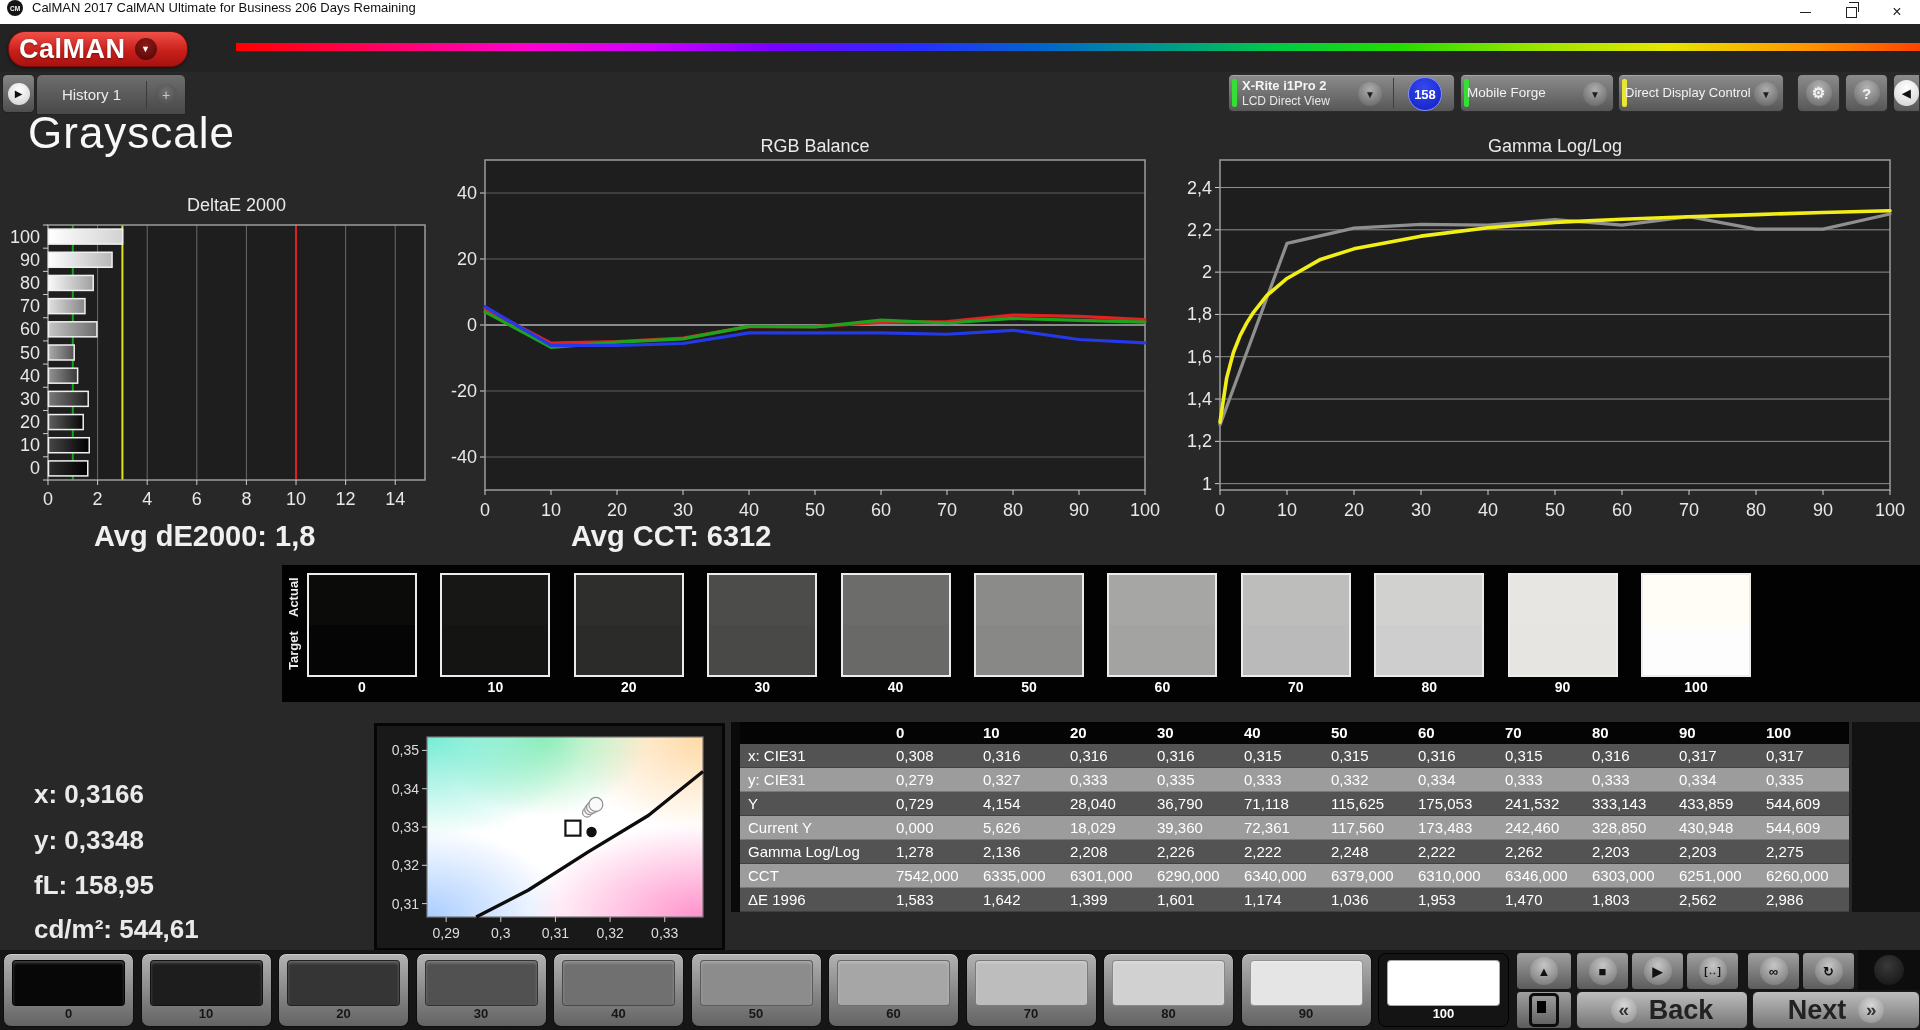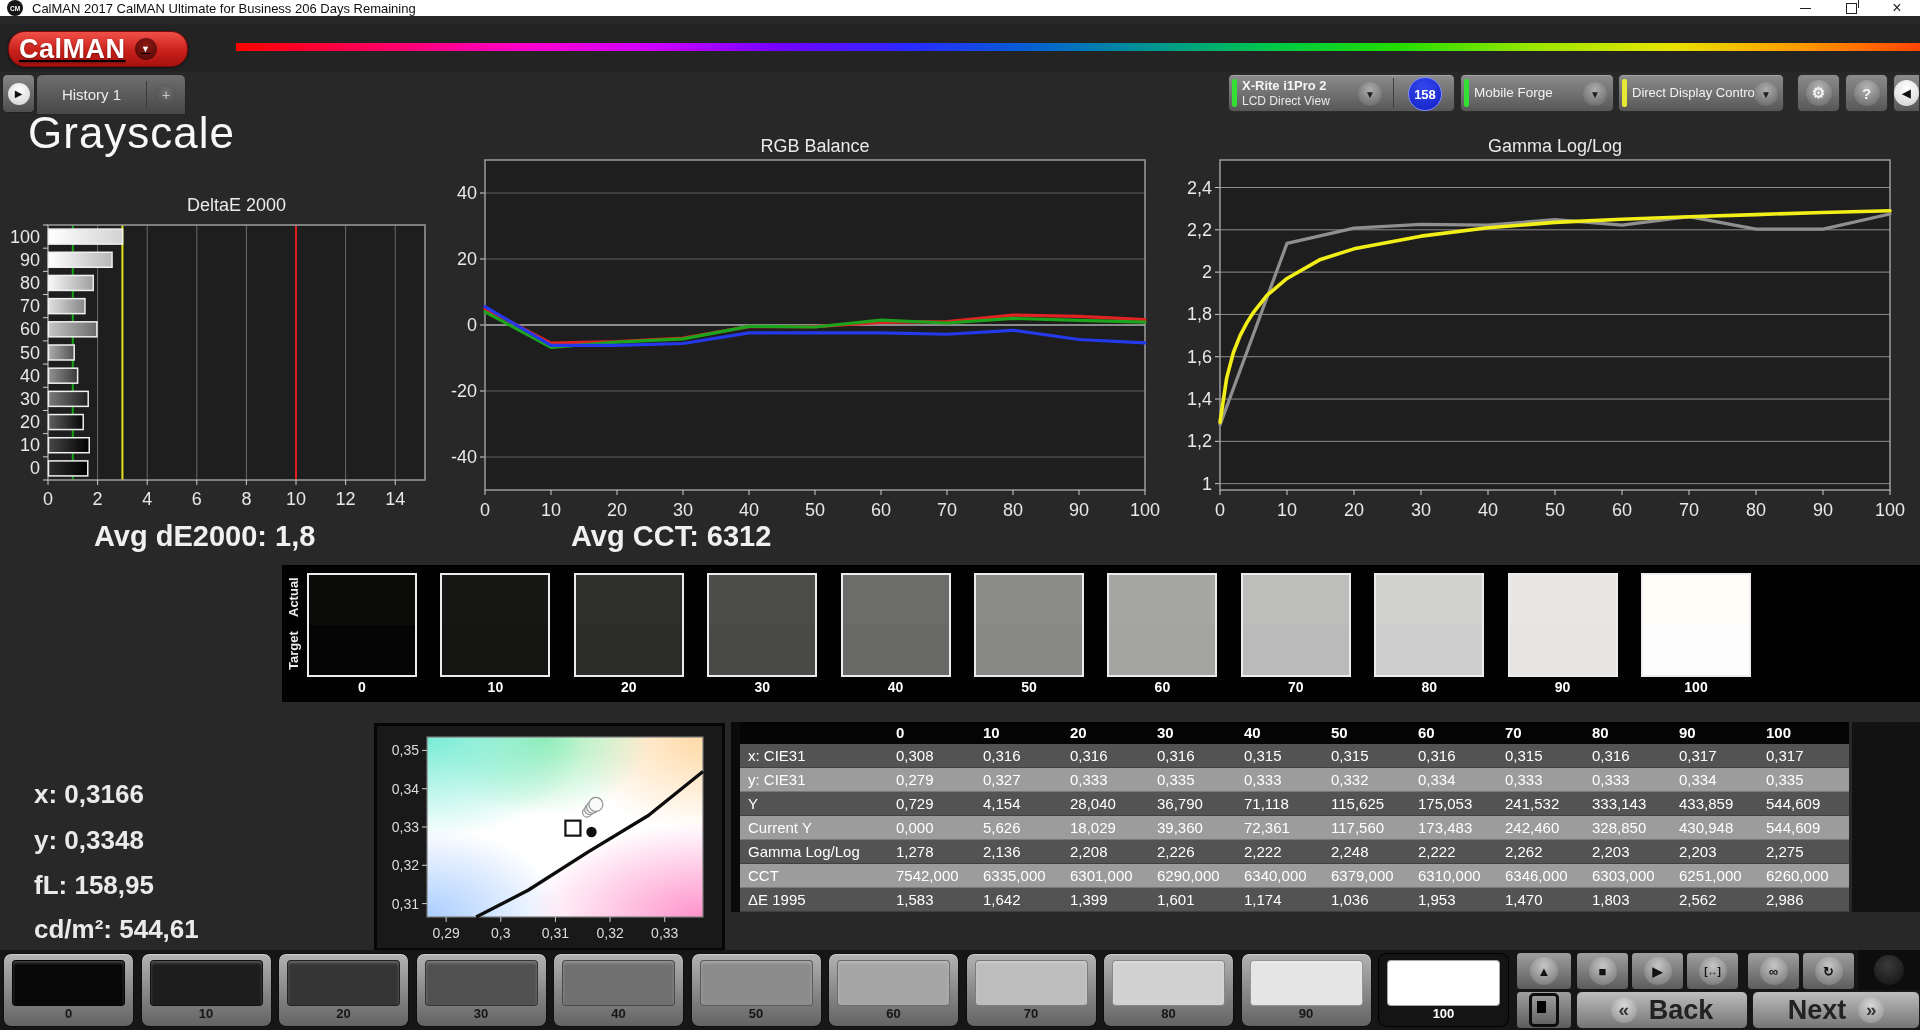--- a/index.html
+++ b/index.html
@@ -1,53 +1,53 @@
 <!DOCTYPE html>
 <html><head>
 <meta charset="utf-8">
 <style>
   html,body{margin:0;padding:0;background:#000;}
   #app{position:relative;width:1920px;height:1030px;background:#282828;overflow:hidden;
        font-family:"Liberation Sans",sans-serif;-webkit-font-smoothing:antialiased;}
   svg text{font-family:"Liberation Sans",sans-serif;}
 
   
-  .titlebar{position:absolute;left:0;top:0;width:1920px;height:16px;background:#ffffff;display:flex;align-items:center;z-index:5;}
+  .titlebar{position:absolute;left:0;top:0;width:1920px;height:24px;background:#ffffff;display:flex;align-items:flex-start;z-index:5;}
   .app-icon{width:16px;height:16px;border-radius:50%;background:#151515;margin-left:7px;display:flex;align-items:center;justify-content:center;color:#fff;font-size:6.5px;font-weight:bold;flex:0 0 auto;}
   .win-title{margin-left:9px;font-size:13px;color:#101010;flex:1;white-space:nowrap;}
   .win-btn{width:46px;height:24px;display:flex;align-items:center;justify-content:center;color:#222;font-size:16px;cursor:default;}
   .min-glyph{width:11px;border-top:1.6px solid #222;display:inline-block;}
   .restore-glyph{width:9px;height:9px;border:1.3px solid #222;position:relative;display:inline-block;}
   .restore-glyph::before{content:"";position:absolute;left:2.5px;top:-5.5px;width:9px;height:9px;border:1.3px solid #222;border-bottom:none;border-left:none;}
 
   
   .header{position:absolute;left:0;top:24px;width:1920px;height:48px;background:#232323;}
   .rainbow{position:absolute;left:236px;top:19px;width:1684px;height:8px;
     background:linear-gradient(90deg,#ff0000,#ff0066 9%,#ff00cc 17%,#cc00ff 25%,#7700ff 32%,#2a2aff 40%,#0066cc 48%,#00998c 55%,#00cc44 62%,#22dd00 69%,#99e600 77%,#e6e600 85%,#ff9900 93%,#ff4400 100%);}
   .logo{position:absolute;left:8px;top:7px;width:178px;height:34px;background:linear-gradient(#f05048,#c9201a 55%,#a81210);
-    border:1px solid #7b0a08;border-radius:17px;box-shadow:0 1px 3px rgba(0,0,0,.55);display:flex;align-items:center;z-index:2;text-decoration:underline;}
+    border:1px solid #7b0a08;border-radius:17px;box-shadow:0 1px 3px rgba(0,0,0,.55);display:flex;align-items:center;z-index:2;}
   .logo-text{color:#fff;font-size:27px;font-weight:bold;margin-left:10px;letter-spacing:.5px;text-shadow:0 1px 2px rgba(0,0,0,.4);}
   .logo-caret{margin-left:9px;width:22px;height:22px;border-radius:50%;background:radial-gradient(circle at 50% 32%,#8d1a15,#4e0605);color:#fff;font-size:9px;display:flex;align-items:center;justify-content:center;}
 
   
   .tabrow{position:absolute;left:0;top:72px;width:1920px;height:42px;}
   .scrollbtn{position:absolute;left:2px;top:2px;width:31px;height:37px;border-radius:5px;background:linear-gradient(#868686,#4e4e4e);border:1px solid #222;display:flex;align-items:center;justify-content:center;}
   .scroll-circle{width:22px;height:22px;border-radius:50%;background:radial-gradient(circle at 50% 32%,#ffffff,#cfcfcf);color:#111;font-size:10px;display:flex;align-items:center;justify-content:center;}
   .tab{position:absolute;left:36px;top:2px;width:148px;height:39px;background:linear-gradient(#6e6e6e,#484848);border:1px solid #242424;border-radius:6px 6px 0 0;display:flex;align-items:center;}
   .tab-label{flex:1;text-align:center;color:#ececec;font-size:15px;}
   .tab-sep{width:1px;height:28px;background:#3a3a3a;}
   .tab-plus{width:38px;display:flex;align-items:center;justify-content:center;}
   .plus-circle{width:22px;height:22px;border-radius:50%;background:radial-gradient(circle at 50% 35%,#707070,#454545);color:#c9c9c9;font-size:14px;display:flex;align-items:center;justify-content:center;}
 
   .dd{position:absolute;top:2px;height:38px;border-radius:5px;background:linear-gradient(#8c8c8c,#575757);border:1px solid #2c2c2c;box-shadow:inset 0 1px 0 rgba(255,255,255,.22);box-sizing:border-box;}
   .dd-bar{position:absolute;left:3px;top:4px;bottom:4px;width:5px;border-radius:2px;}
   .dd-arrow{position:absolute;top:7px;width:24px;height:24px;border-radius:50%;background:radial-gradient(circle at 50% 32%,#aeaeae,#5e5e5e);color:#1e1e1e;font-size:10px;display:flex;align-items:center;justify-content:center;}
   .dd-l1{position:absolute;left:13px;top:3px;font-size:13px;font-weight:bold;color:#f5f5f5;white-space:nowrap;}
   .dd-l2{position:absolute;left:13px;top:19px;font-size:12px;color:#e9e9e9;white-space:nowrap;}
-  .dd-label{position:absolute;left:13px;top:10px;font-size:13.5px;color:#f2f2f2;white-space:nowrap;}
+  .dd-label{position:absolute;left:6px;top:10px;font-size:13.5px;color:#f2f2f2;white-space:nowrap;}
   .dd-sep{position:absolute;right:60px;top:3px;bottom:3px;width:1px;background:#3e3e3e;}
   .meter-badge{position:absolute;right:12px;top:2px;width:32px;height:32px;border-radius:50%;background:radial-gradient(circle at 45% 30%,#3548f0,#101ec0);border:1px solid #7e8cff;color:#fff;font-size:13px;font-weight:bold;display:flex;align-items:center;justify-content:center;}
   .sqbtn{position:absolute;top:2px;height:38px;border-radius:5px;background:linear-gradient(#8c8c8c,#575757);border:1px solid #2c2c2c;display:flex;align-items:center;justify-content:center;box-sizing:border-box;}
   .sq-circle{width:26px;height:26px;border-radius:50%;background:radial-gradient(circle at 50% 30%,#b5b5b5,#636363);color:#f3f3f3;font-weight:bold;font-size:15px;display:flex;align-items:center;justify-content:center;}
   .sq-circle.light{background:radial-gradient(circle at 50% 30%,#ffffff,#cfcfcf);color:#111;font-size:11px;}
 
   
   #page-title{position:absolute;left:28px;top:108px;font-size:44px;font-weight:300;color:#f8f8f8;letter-spacing:1px;}
   .chart{position:absolute;}
   #chart-deltae{left:0;top:185px;}
@@ -584,21 +584,21 @@
         <div class="t-cell">6290,000</div>
         <div class="t-cell">6340,000</div>
         <div class="t-cell">6379,000</div>
         <div class="t-cell">6310,000</div>
         <div class="t-cell">6346,000</div>
         <div class="t-cell">6303,000</div>
         <div class="t-cell">6251,000</div>
         <div class="t-cell">6260,000</div>
       </div>
       <div class="t-row alt0">
-        <div class="t-label">ΔE 1995</div>
+        <div class="t-label">ΔE 1996</div>
         <div class="t-cell">1,583</div>
         <div class="t-cell">1,642</div>
         <div class="t-cell">1,399</div>
         <div class="t-cell">1,601</div>
         <div class="t-cell">1,174</div>
         <div class="t-cell">1,036</div>
         <div class="t-cell">1,953</div>
         <div class="t-cell">1,470</div>
         <div class="t-cell">1,803</div>
         <div class="t-cell">2,562</div>

